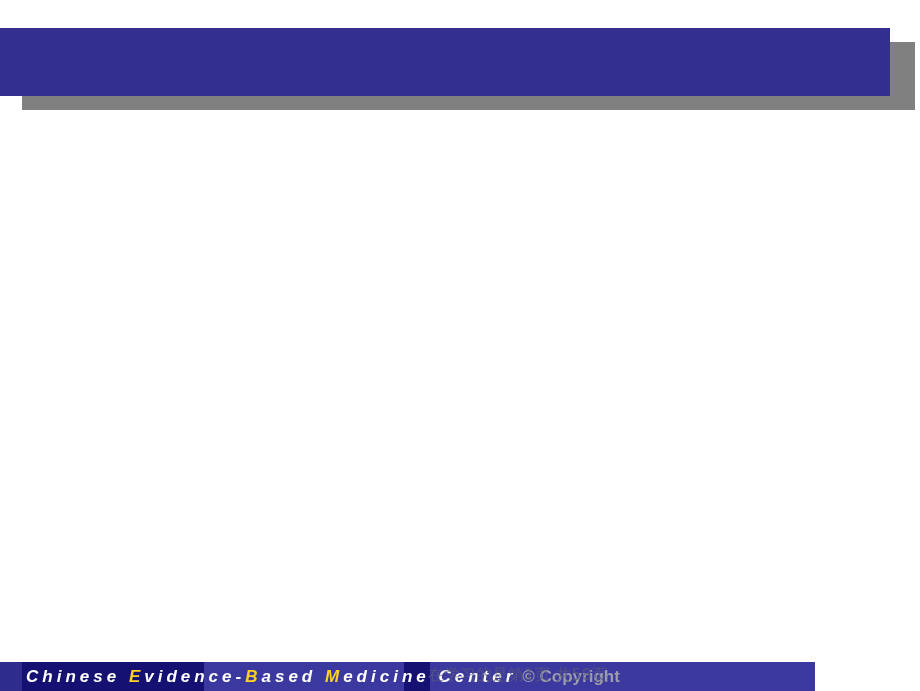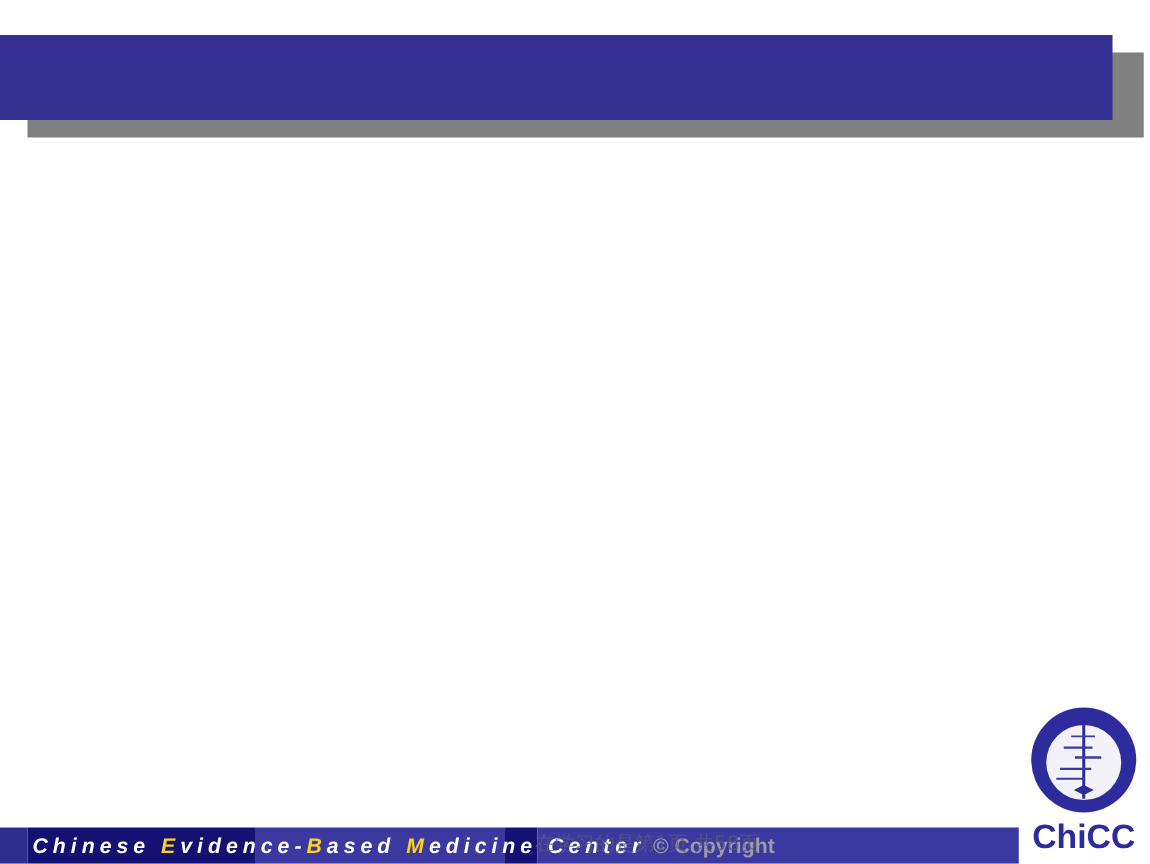--- a/index.html
+++ b/index.html
@@ -156,33 +156,14 @@
     <div class="footer-band band-d"></div>
     <div class="footer-band band-e"></div>
 
     <div class="footer-text">
       <span>C</span><span>hinese</span><span> </span><span class="hl">E</span><span>vidence-</span><span class="hl">B</span><span>ased </span><span class="hl">M</span><span>edicine </span><span>C</span><span>enter</span><span class="footer-copy">© Copyright</span>
     </div>
   </div>
 
   <div class="page-counter">在学习的是第1页 共58页</div>
 
-  <div class="logo">
-    <svg width="98" height="125" viewBox="0 0 98 125">
-
-      <circle cx="49" cy="45" r="42" fill="#2e2c9c"></circle>
-      <circle cx="49" cy="47" r="30" fill="#f2f2f8"></circle>
-
-      <line x1="49" y1="14" x2="49" y2="76" stroke="#2e2c9c" stroke-width="2.4"></line>
-
-      <line x1="39" y1="26" x2="58" y2="26" stroke="#3a3aa0" stroke-width="1.4"></line>
-      <line x1="33" y1="35" x2="56" y2="35" stroke="#3a3aa0" stroke-width="1.8"></line>
-      <line x1="42" y1="43" x2="63" y2="43" stroke="#3a3aa0" stroke-width="2.0"></line>
-      <line x1="30" y1="52" x2="55" y2="52" stroke="#3a3aa0" stroke-width="1.8"></line>
-      <line x1="27" y1="60" x2="50" y2="60" stroke="#3a3aa0" stroke-width="1.6"></line>
-
-      <path d="M41 69 L49 65 L57 69 L49 73 Z" fill="#2e2c9c"></path>
-
-      <text x="49" y="115" fill="#2e2c9c" font-family="Liberation Sans, sans-serif" font-size="27" font-weight="bold" text-anchor="middle">ChiCC</text>
-    </svg>
-  </div>
 
 </div>
 
 </body></html>

